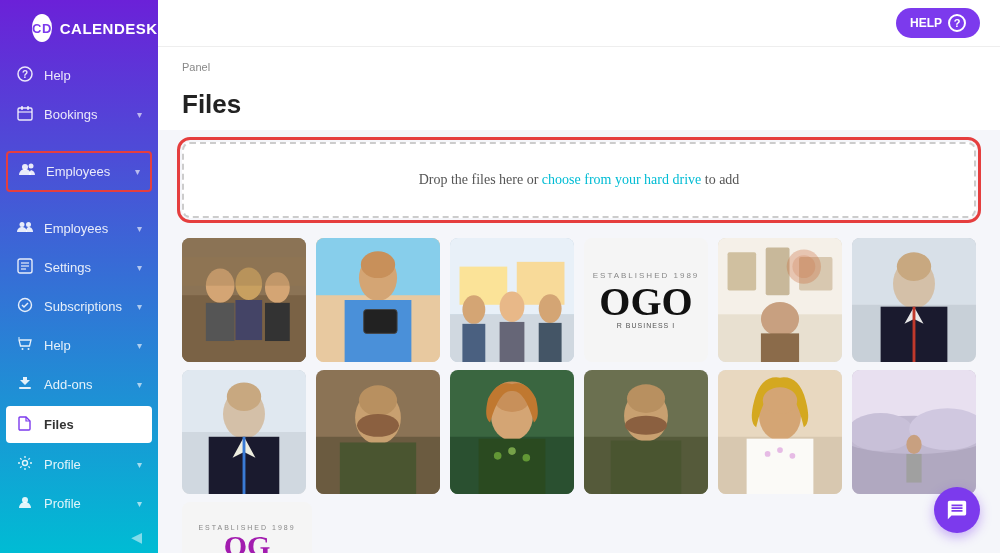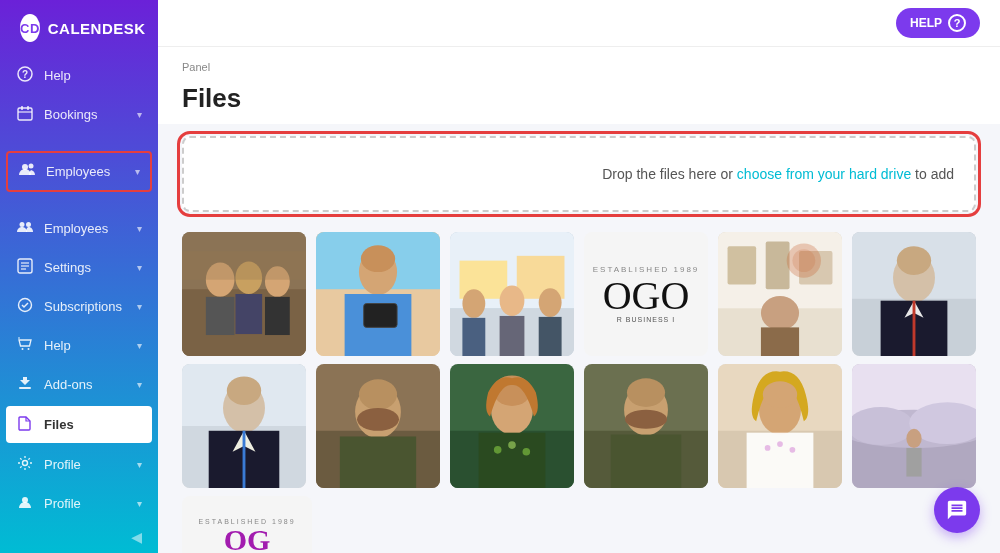--- a/index.html
+++ b/index.html
@@ -11,21 +11,21 @@
       background: linear-gradient(180deg, #6b21d8 0%, #00bcd4 100%);
       display: flex;
       flex-direction: column;
       flex-shrink: 0;
       height: 553px;
       overflow: hidden;
     }
     .sidebar-logo {
       display: flex;
       align-items: center;
-      padding: 14px 20px;
+      padding: 14px 32px;
       gap: 8px;
       color: white;
       font-weight: 700;
       font-size: 15px;
       letter-spacing: 0.5px;
     }
     .logo-icon {
       width: 28px; height: 28px;
       background: white;
       border-radius: 50%;
@@ -96,35 +96,36 @@
     .help-circle {
       width: 18px; height: 18px;
       border: 2px solid white;
       border-radius: 50%;
       display: flex; align-items: center; justify-content: center;
       font-size: 11px;
       font-weight: 700;
     }
 
     .page-header { padding: 14px 24px 10px; background: white; }
-    .breadcrumb { font-size: 11px; color: #888; margin-bottom: 10px; }
+    .breadcrumb { font-size: 11px; color: #888; margin-bottom: 16px; }
     .page-title { font-size: 26px; font-weight: 600; color: #222; }
 
     
     .drop-zone-wrapper { padding: 12px 24px; }
     .drop-zone {
       border: 2px dashed #ccc;
       border-radius: 8px;
       background: white;
       outline: 3px solid #e53e3e;
       outline-offset: 2px;
       padding: 28px 20px;
-      text-align: right;
+      text-align: center;
       color: #555;
       font-size: 14px;
+      font-family: Liberation Serif, serif;
     }
     .drop-zone a {
       color: #00bcd4;
       text-decoration: none;
       font-weight: 500;
     }
 
     
     .image-grid {
       padding: 8px 24px;
@@ -364,21 +365,21 @@
         <ellipse cx="65" cy="72" rx="13" ry="16" fill="#E8B888"></ellipse>
         <rect x="52" y="88" width="26" height="42" fill="#667"></rect>
         <ellipse cx="105" cy="74" rx="12" ry="15" fill="#D4A574"></ellipse>
         <rect x="93" y="89" width="24" height="41" fill="#445566"></rect>
       </svg>
     </div>
 
     <div class="grid-item" style="background:#f5f5f5;">
       <div style="width:100%;height:100%;display:flex;flex-direction:column;align-items:center;justify-content:center;padding:8px;">
         <div style="font-size:8px;letter-spacing:2px;color:#888;margin-bottom:2px;">ESTABLISHED 1989</div>
-        <div style="font-size:40px;font-weight:400;color:#111;line-height:1;font-family:serif;">OGO</div>
+        <div style="font-size:40px;font-weight:700;color:#111;line-height:1;font-family:serif;">OGO</div>
         <div style="font-size:7px;color:#555;letter-spacing:1px;">R BUSINESS I</div>
       </div>
     </div>
 
     <div class="grid-item" style="position:relative;">
       <svg width="100%" height="100%" viewBox="0 0 130 130" xmlns="http://www.w3.org/2000/svg" preserveAspectRatio="xMidYMid slice" style="position:absolute;top:0;left:0;">
         <rect width="130" height="130" fill="#E8E0D0"></rect>
         <rect x="0" y="0" width="130" height="80" fill="#F5F0E8"></rect>
         <rect x="10" y="15" width="30" height="40" fill="#D0C0A0" rx="2"></rect>
         <rect x="50" y="10" width="25" height="50" fill="#C8B89A" rx="2"></rect>

